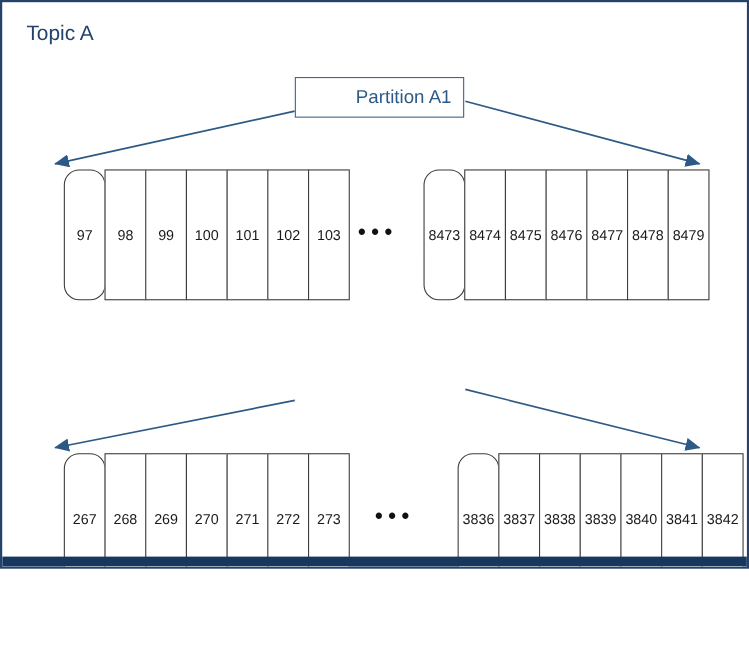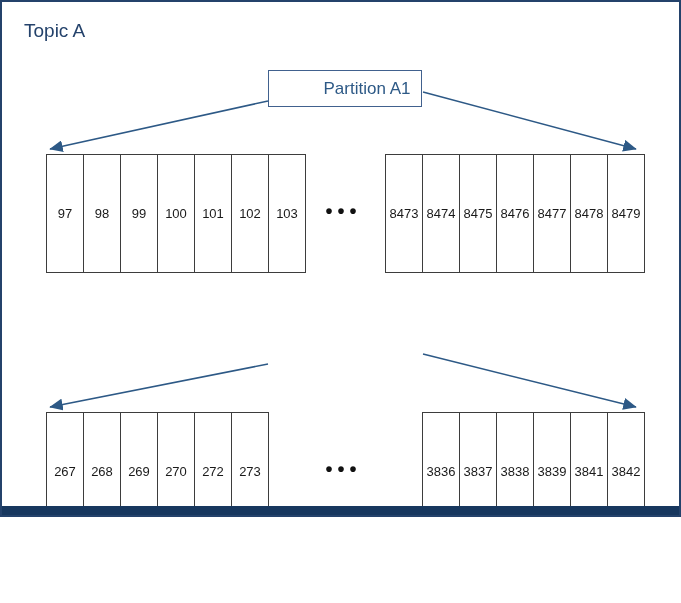--- a/index.html
+++ b/index.html
@@ -67,21 +67,21 @@
     height: 100%;
     border: 1px solid #3d3d3d;
     margin-left: -1px;
     background: #ffffff;
     display: flex;
     align-items: center;
     justify-content: center;
     font-size: 13px;
     color: #1a1a1a;
   }
-  .cell:first-child { margin-left: 4px; }
+  .cell:first-child { margin-left: 16px; border-radius: 14px; }
   .dots {
     align-self: center;
     font-size: 20px;
     font-weight: bold;
     letter-spacing: 5px;
     color: #111111;
     padding-bottom: 4px;
   }
   .bottom-bar {
     position: absolute;
@@ -138,29 +138,31 @@
     </div>
   </div>
 
 
   <div class="row r2">
     <div class="cellgroup">
       <div class="cell">267</div>
       <div class="cell">268</div>
       <div class="cell">269</div>
       <div class="cell">270</div>
+      <div class="cell">271</div>
       <div class="cell">272</div>
       <div class="cell">273</div>
     </div>
     <div class="dots">•••</div>
     <div class="cellgroup">
       <div class="cell">3836</div>
       <div class="cell">3837</div>
       <div class="cell">3838</div>
       <div class="cell">3839</div>
+      <div class="cell">3840</div>
       <div class="cell">3841</div>
       <div class="cell">3842</div>
     </div>
   </div>
 
   <div class="bottom-bar"></div>
 
 </div>
 
 </body></html>

